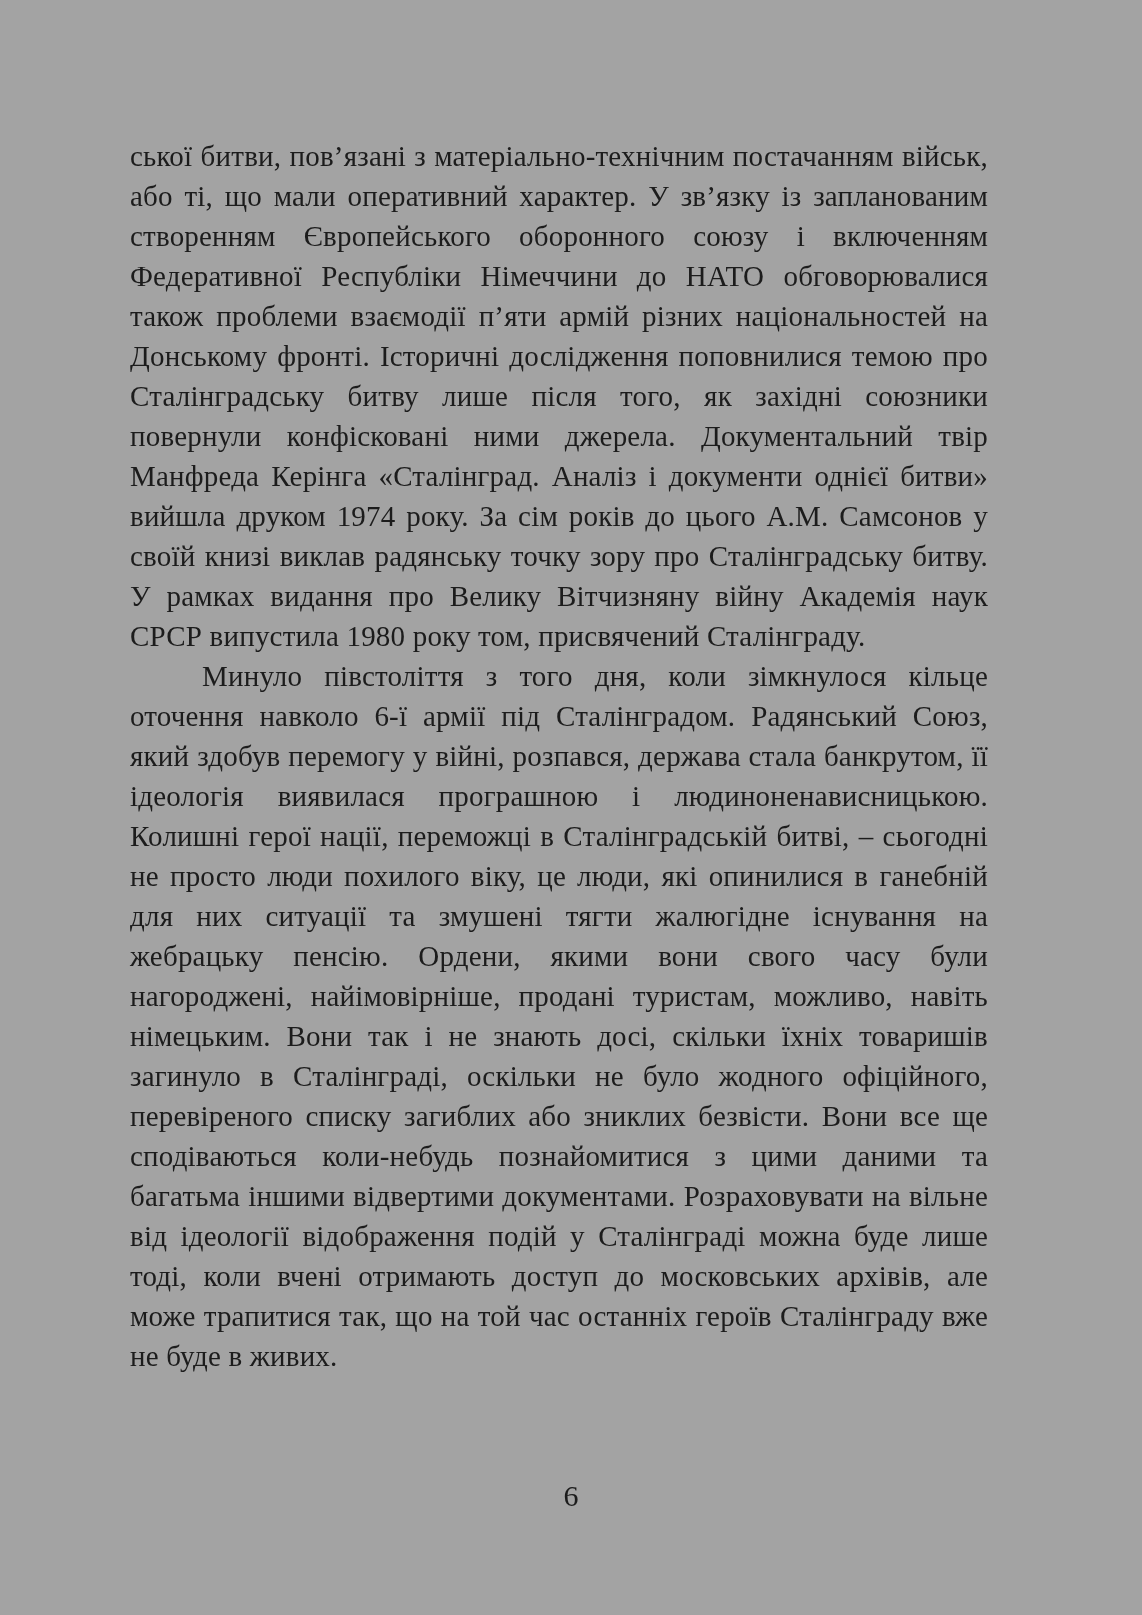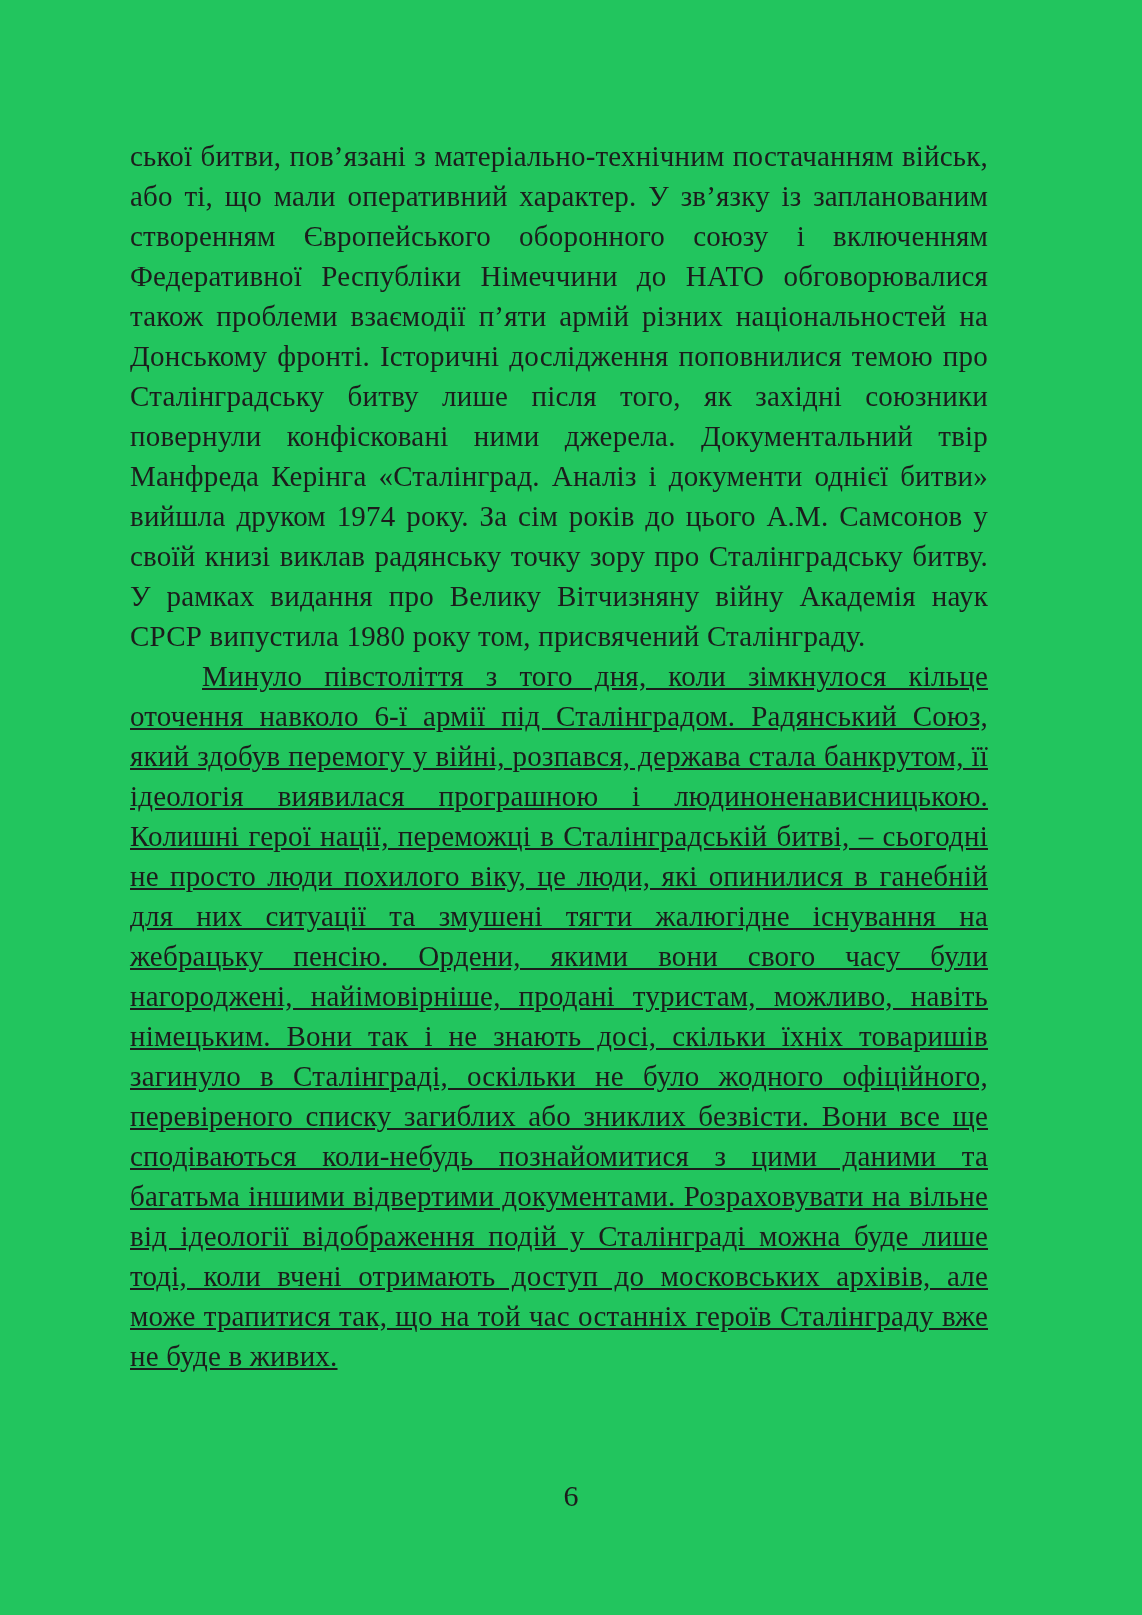--- a/index.html
+++ b/index.html
@@ -5,42 +5,41 @@
     * { box-sizing: border-box; }
     html, body {
       margin: 0;
       padding: 0;
       background: #ffffff;
     }
     .page {
       position: relative;
       width: 1142px;
       height: 1615px;
-      background: #22c55e;
+      background: #a3a3a3;
       font-family: "Liberation Serif", "DejaVu Serif", serif;
       color: #1c1c1c;
       overflow: hidden;
     }
     .text-block {
       position: absolute;
       left: 130px;
       top: 136px;
       width: 858px;
       font-size: 29px;
       line-height: 40px;
       text-align: justify;
       letter-spacing: 0.2px;
     }
     .text-block p {
       margin: 0;
       padding: 0;
     }
     .text-block p.indented {
       text-indent: 72px;
-      text-decoration: underline;
     }
     .page-number {
       position: absolute;
       top: 1478px;
       left: 0;
       width: 100%;
       text-align: center;
       font-size: 30px;
       line-height: 36px;
       color: #1c1c1c;

